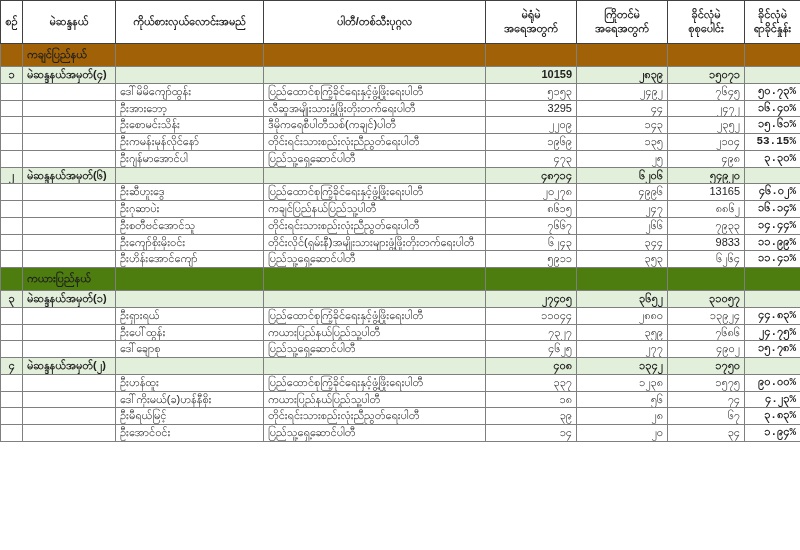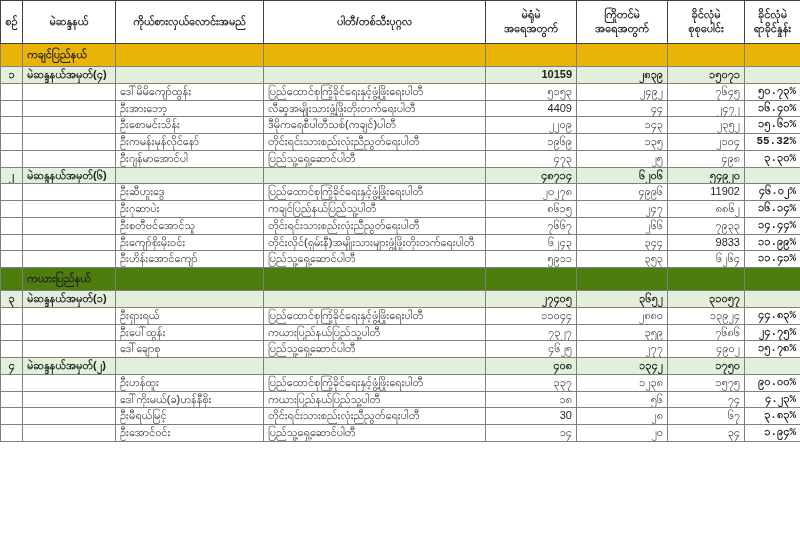--- a/index.html
+++ b/index.html
@@ -45,21 +45,21 @@
 အရေအတွက်</th>
       <th>ကြိုတင်မဲ
 အရေအတွက်</th>
       <th>ခိုင်လုံမဲ
 စုစုပေါင်း</th>
       <th>ခိုင်လုံမဲ
 ရာခိုင်နှုန်း</th>
     </tr>
   </thead>
   <tbody id="tbody">
-      <tr class="section" style="background: #eab308;">
+      <tr class="section" style="background: #a16207;">
         <td class="ctr"></td>
         <td class="txt">ကချင်ပြည်နယ်</td>
         <td class="txt"></td>
         <td class="txt"></td>
         <td class="num"></td>
         <td class="num"></td>
         <td class="num"></td>
         <td class="num"></td>
       </tr>
       <tr class="total" style="background: rgb(226, 239, 218);">
@@ -80,21 +80,21 @@
         <td class="num">၅၁၅၃</td>
         <td class="num">၂၄၉၂</td>
         <td class="num">၇၆၄၅</td>
         <td class="pct">၅၀.၇၃%</td>
       </tr>
       <tr>
         <td class="ctr"></td>
         <td class="txt"></td>
         <td class="txt">ဦးအားဘော့</td>
         <td class="txt">လီဆူအမျိုးသားဖွံ့ဖြိုးတိုးတက်ရေးပါတီ</td>
-        <td class="num">4409</td>
+        <td class="num">3295</td>
         <td class="num">၄၄</td>
         <td class="num">၂၄၇၂</td>
         <td class="pct">၁၆.၄၀%</td>
       </tr>
       <tr>
         <td class="ctr"></td>
         <td class="txt"></td>
         <td class="txt">ဦးစောမင်းသိန်း</td>
         <td class="txt">ဒီမိုကရေစီပါတီသစ်(ကချင်)ပါတီ</td>
         <td class="num">၂၂၀၉</td>
@@ -103,21 +103,21 @@
         <td class="pct">၁၅.၆၁%</td>
       </tr>
       <tr>
         <td class="ctr"></td>
         <td class="txt"></td>
         <td class="txt">ဦးကမန်းမုန်လိုင်နော်</td>
         <td class="txt">တိုင်းရင်းသားစည်းလုံးညီညွတ်ရေးပါတီ</td>
         <td class="num">၁၉၆၉</td>
         <td class="num">၁၃၅</td>
         <td class="num">၂၁၀၄</td>
-        <td class="pct">55.32%</td>
+        <td class="pct">53.15%</td>
       </tr>
       <tr>
         <td class="ctr"></td>
         <td class="txt"></td>
         <td class="txt">ဦးဂျန်မာအောင်ပါ</td>
         <td class="txt">ပြည်သူ့ရှေ့ဆောင်ပါတီ</td>
         <td class="num">၄၇၃</td>
         <td class="num">၂၅</td>
         <td class="num">၄၉၈</td>
         <td class="pct">၃.၃၀%</td>
@@ -132,21 +132,21 @@
         <td class="num">၅၄၉၂၀</td>
         <td class="num"></td>
       </tr>
       <tr>
         <td class="ctr"></td>
         <td class="txt"></td>
         <td class="txt">ဦးဆီဟူးဒွေ</td>
         <td class="txt">ပြည်ထောင်စုကြံ့ခိုင်ရေးနှင့်ဖွံ့ဖြိုးရေးပါတီ</td>
         <td class="num">၂၀၂၇၈</td>
         <td class="num">၄၉၉၆</td>
-        <td class="num">11902</td>
+        <td class="num">13165</td>
         <td class="pct">၄၆.၀၂%</td>
       </tr>
       <tr>
         <td class="ctr"></td>
         <td class="txt"></td>
         <td class="txt">ဦးဂုဆာပဲး</td>
         <td class="txt">ကချင်ပြည်နယ်ပြည်သူ့ပါတီ</td>
         <td class="num">၈၆၁၅</td>
         <td class="num">၂၄၇</td>
         <td class="num">၈၈၆၂</td>
@@ -260,21 +260,21 @@
         <td class="num">၁၈</td>
         <td class="num">၅၆</td>
         <td class="num">၇၄</td>
         <td class="pct">၄.၂၃%</td>
       </tr>
       <tr>
         <td class="ctr"></td>
         <td class="txt"></td>
         <td class="txt">ဦးမီရယ်မြင့်</td>
         <td class="txt">တိုင်းရင်းသားစည်းလုံးညီညွတ်ရေးပါတီ</td>
-        <td class="num">30</td>
+        <td class="num">၃၉</td>
         <td class="num">၂၈</td>
         <td class="num">၆၇</td>
         <td class="pct">၃.၈၃%</td>
       </tr>
       <tr>
         <td class="ctr"></td>
         <td class="txt"></td>
         <td class="txt">ဦးအောင်ဝင်း</td>
         <td class="txt">ပြည်သူ့ရှေ့ဆောင်ပါတီ</td>
         <td class="num">၁၄</td>

